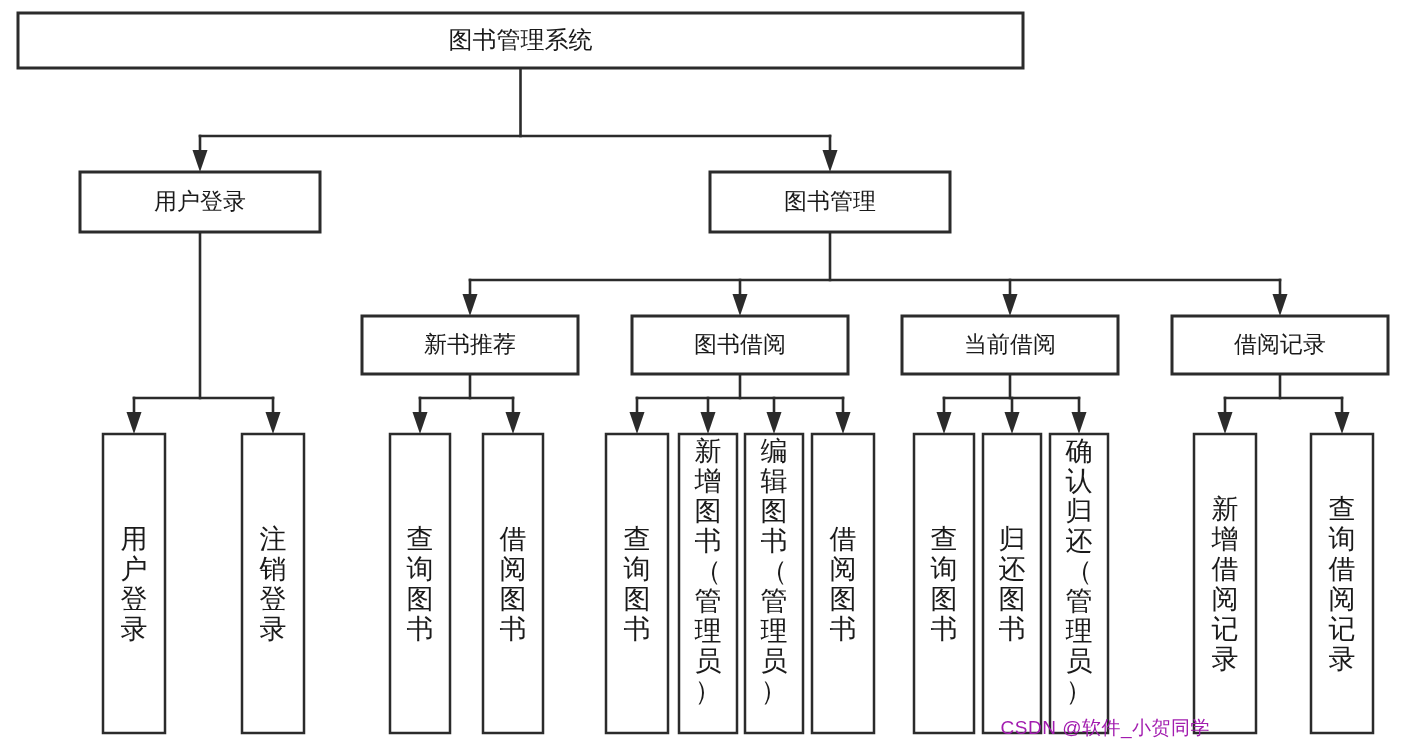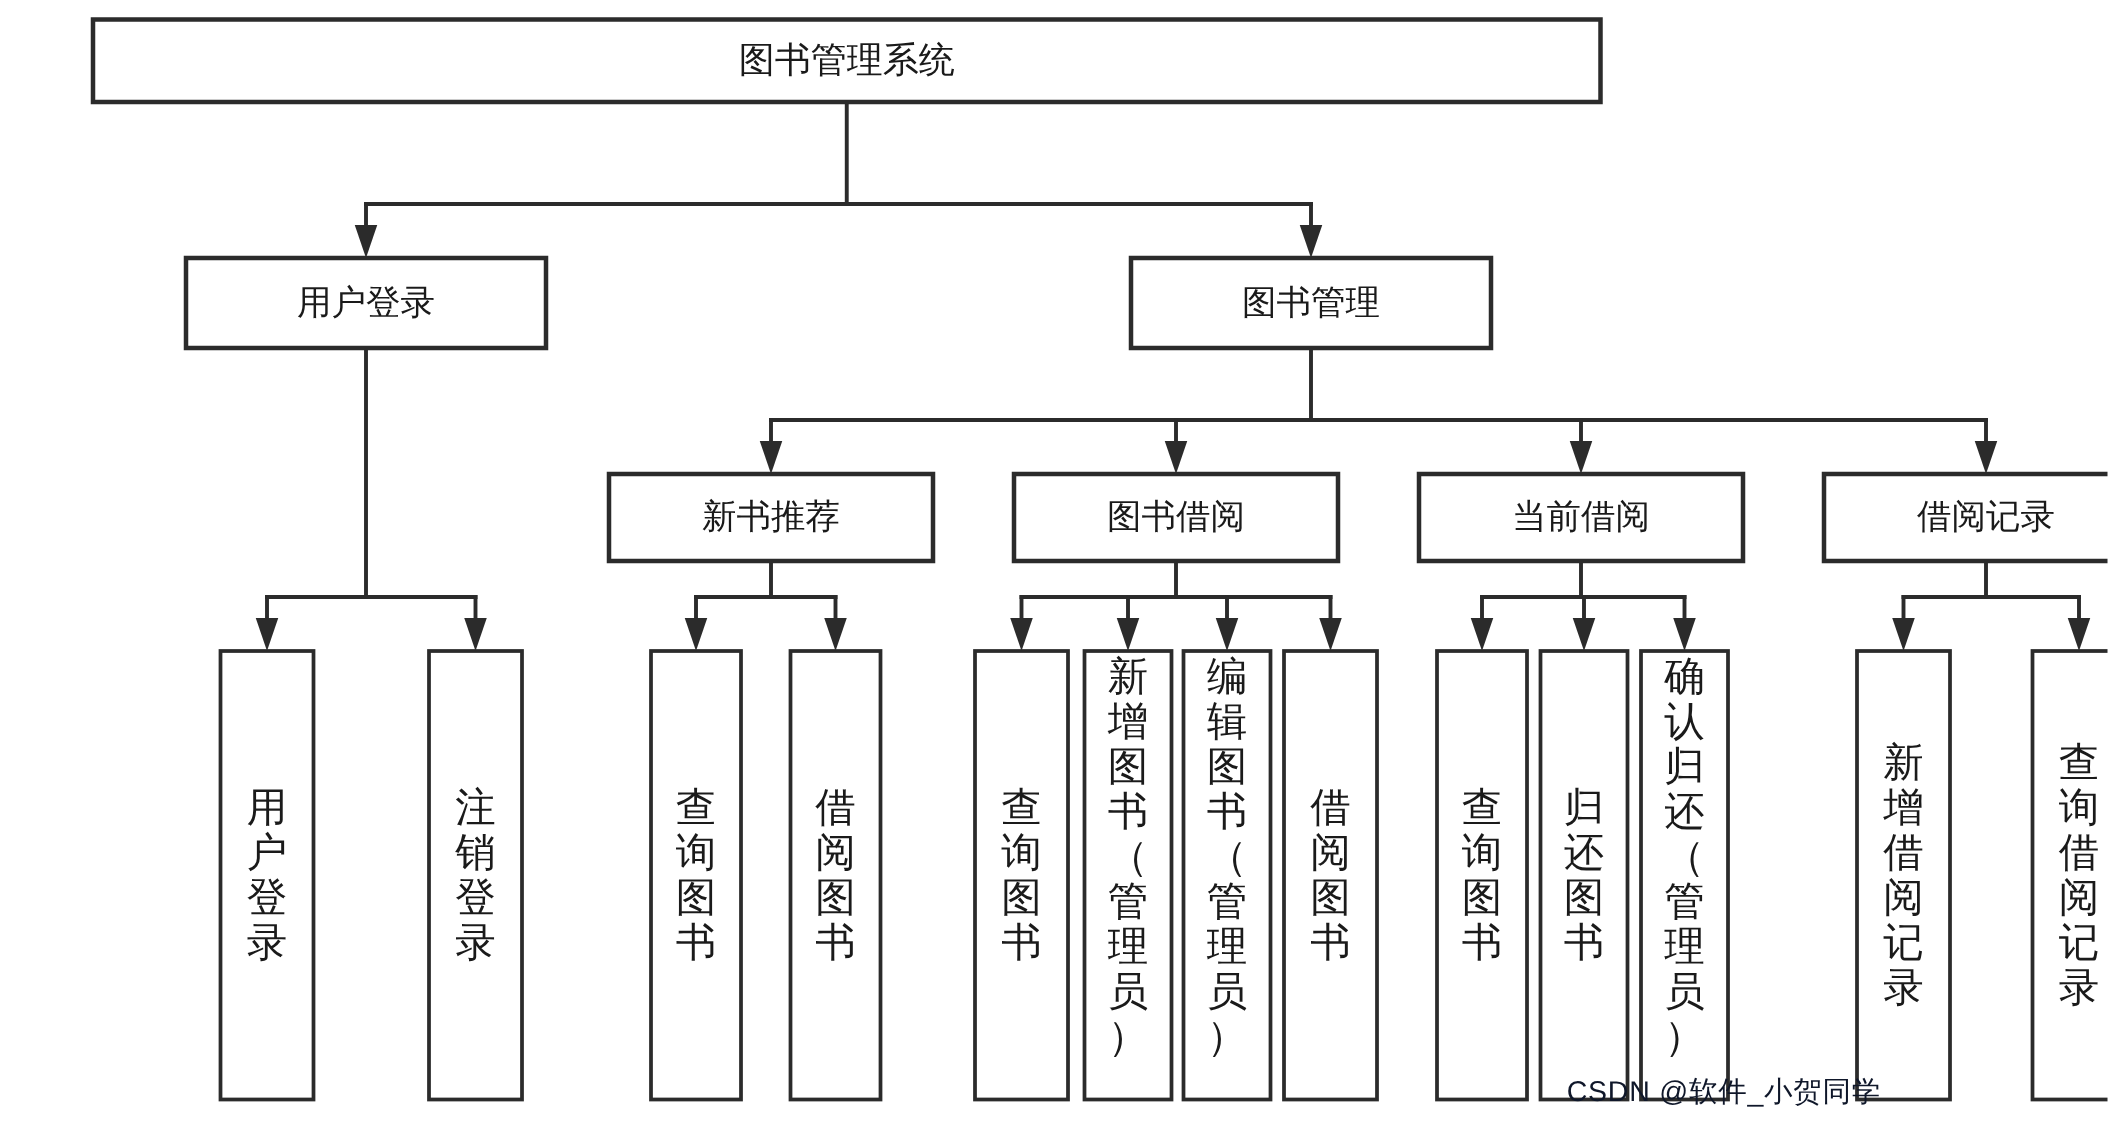--- a/index.html
+++ b/index.html
@@ -12,21 +12,20 @@
     height: 747px;
     font-family: "Liberation Sans", "DejaVu Sans", sans-serif;
     overflow: hidden;
     position: relative;
   }
   #diagram-root {
     position: absolute;
     left: 0; top: 0;
     width: 1222px;
     height: 747px;
-    padding-left: 44px;
   }
   svg.flow {
     display: block;
     width: 1405px;
     height: 747px;
   }
   .node-rect {
     fill: #ffffff;
     stroke: #2b2b2b;
     stroke-width: 3;
@@ -60,21 +59,21 @@
     fill: #1a1a1a;
     font-size: 27px;
     text-anchor: middle;
   }
   .watermark {
     position: absolute;
     right: 12px;
     bottom: 6px;
     font-family: "Liberation Sans", "DejaVu Sans", sans-serif;
     font-size: 19px;
-    color: #0f172a;
+    color: #a21caf;
     letter-spacing: 0.5px;
     white-space: nowrap;
     pointer-events: none;
   }
 </style>
 </head>
 <body>
 
 <div id="diagram-root">
   <svg class="flow" viewBox="0 0 1405 747" xmlns="http://www.w3.org/2000/svg">

